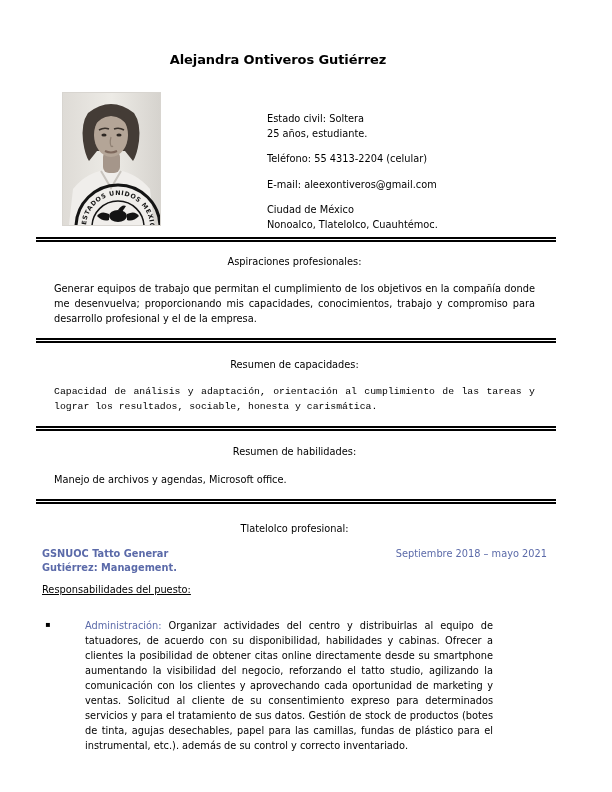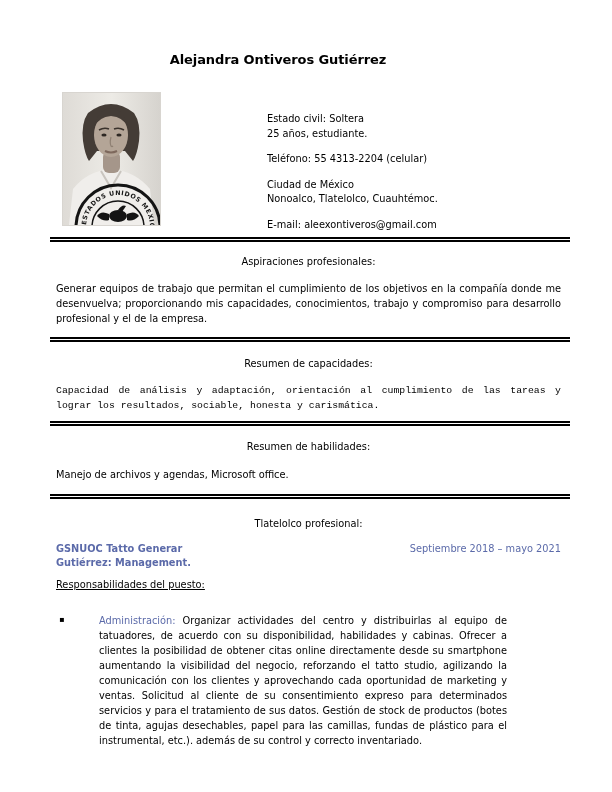--- a/index.html
+++ b/index.html
@@ -16,37 +16,37 @@
   .photo {
     position:absolute; left:63px; top:93px; width:97px; height:132px;
     box-shadow:0 0 0 1px #d8d5d0;
   }
   .contact {
     position:absolute; left:267px; top:112px;
     font-size:9.8px; line-height:14.5px;
   }
   .contact .group { margin-bottom:11px; }
   .content {
-    position:absolute; left:56px; top:232px; width:505px;
+    position:absolute; left:42px; top:232px; width:505px;
     font-size:9.8px; line-height:15px;
   }
   .rule {
     height:1px; width:calc(100% + 15px); margin-left:-6px;
     border-top:2px solid #000; border-bottom:2px solid #000;
   }
   .rule-1 { margin-top:5px; }
   .rule-2 { margin-top:11px; }
   .rule-3 { margin-top:8px; }
   .rule-4 { margin-top:12px; }
   .heading { font-size:9.8px; font-weight:normal; text-align:center; margin:0; line-height:14px; }
   .h-asp { margin-top:13px; }
   .h-cap { margin-top:15px; }
   .h-hab { margin-top:14px; }
   .h-exp { margin-top:18px; }
-  .para { margin:0; text-align:justify; }
+  .para { margin:12px; text-align:justify; }
   .p-asp { margin-top:12px; }
   .p-cap { margin-top:12px;font-family:Liberation Mono, monospace; }
   .p-hab { margin-top:13px; text-align:left; }
   .accent { color:var(--accent,#5b6aa9); }
   .job-row { display:flex; justify-content:space-between; margin-top:11px; line-height:14px; }
   .job-left { font-weight:bold; }
   .job-dates { text-align:right; }
   .resp-heading { margin-top:8px; line-height:14px; }
   .resp-heading span { text-decoration:underline; }
   .bullet-item { position:relative; margin-top:21px; padding-left:27px; width:467px; box-sizing:border-box; }
@@ -100,25 +100,25 @@
 
   <div class="contact">
     <div class="group">
       <div>Estado civil: Soltera</div>
       <div>25 años, estudiante.</div>
     </div>
     <div class="group">
       <div>Teléfono: 55 4313-2204 (celular)</div>
     </div>
     <div class="group">
+      <div>E-mail: aleexontiveros@gmail.com</div>
+    </div>
+    <div class="group">
       <div>Ciudad de México</div>
       <div>Nonoalco, Tlatelolco, Cuauhtémoc.</div>
-    </div>
-    <div class="group">
-      <div>E-mail: aleexontiveros@gmail.com</div>
     </div>
   </div>
 
   <div class="content">
 
     <div class="rule rule-1"></div>
     <h2 class="heading h-asp">Aspiraciones profesionales:</h2>
     <p class="para p-asp">Generar equipos de trabajo que permitan el cumplimiento de los objetivos en la compañía donde me desenvuelva; proporcionando mis capacidades, conocimientos, trabajo y compromiso para desarrollo profesional y el de la empresa.</p>
 
     <div class="rule rule-2"></div>

